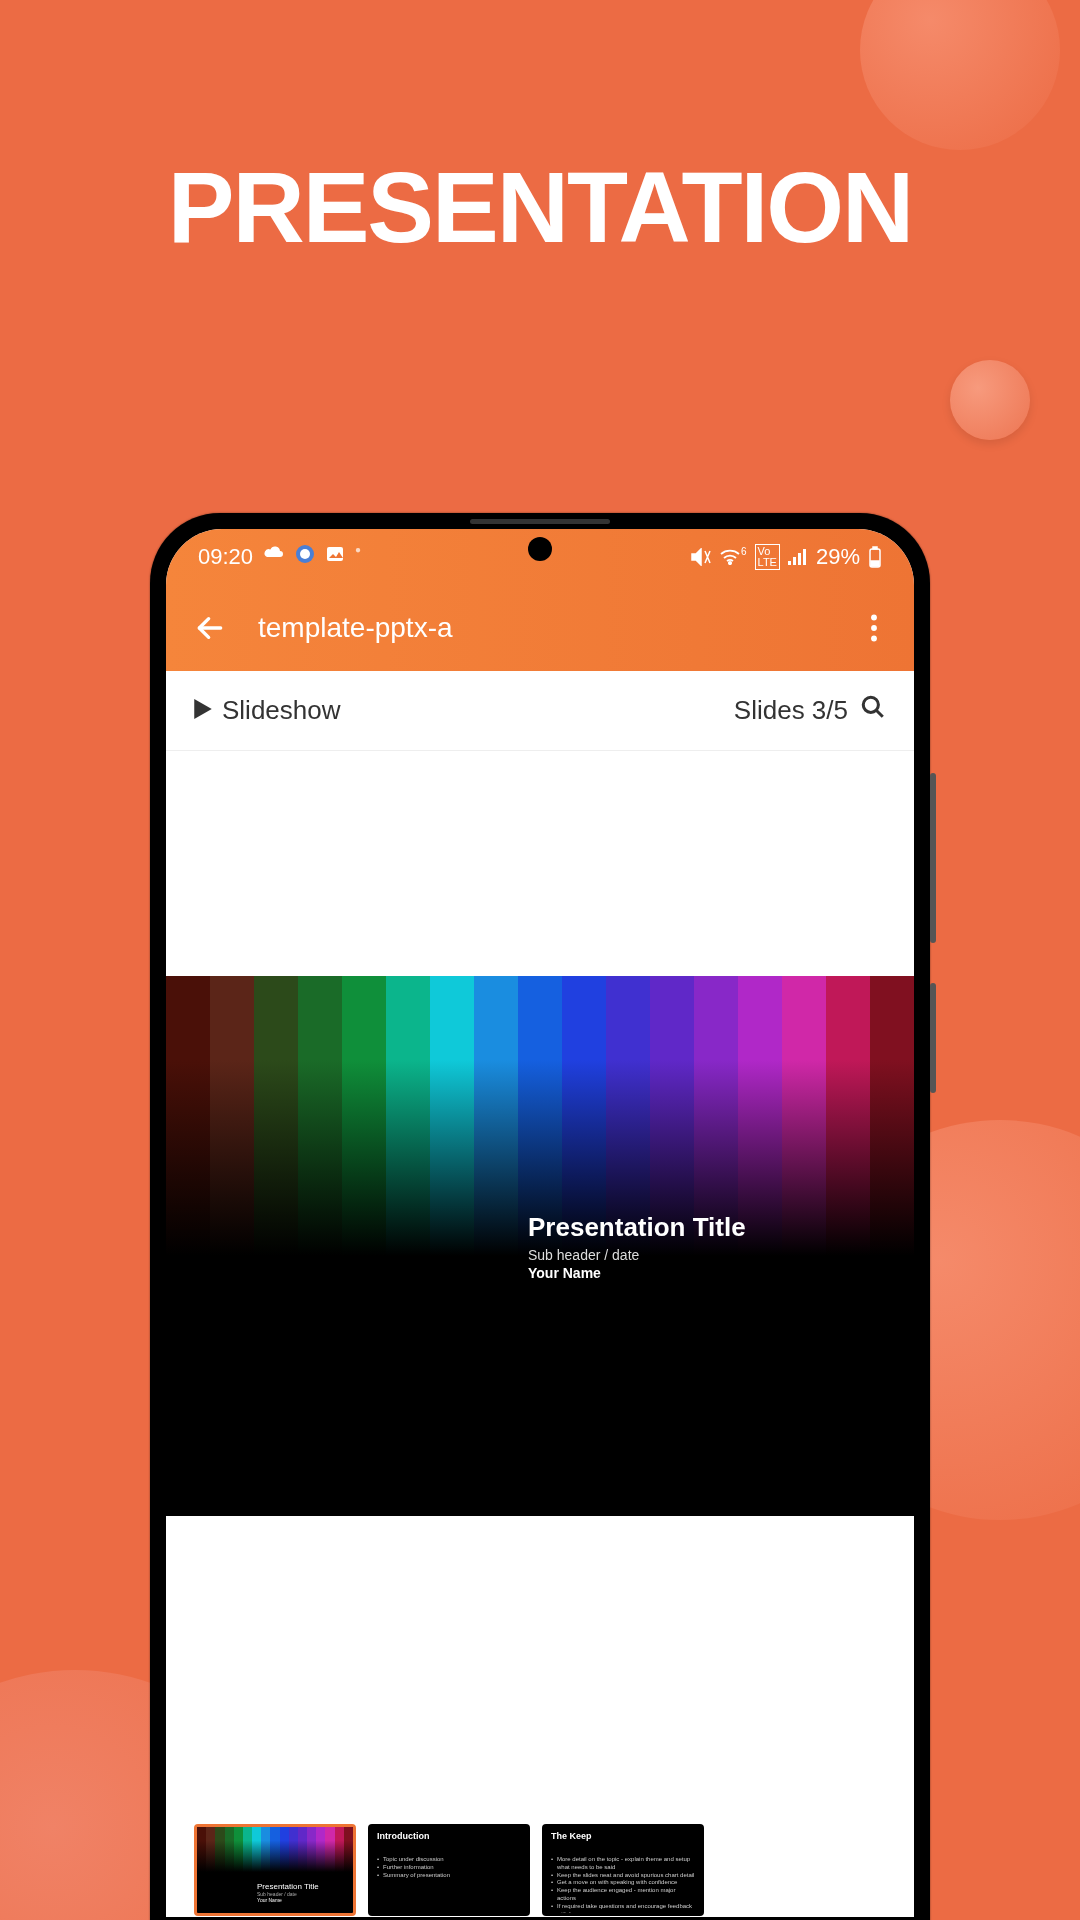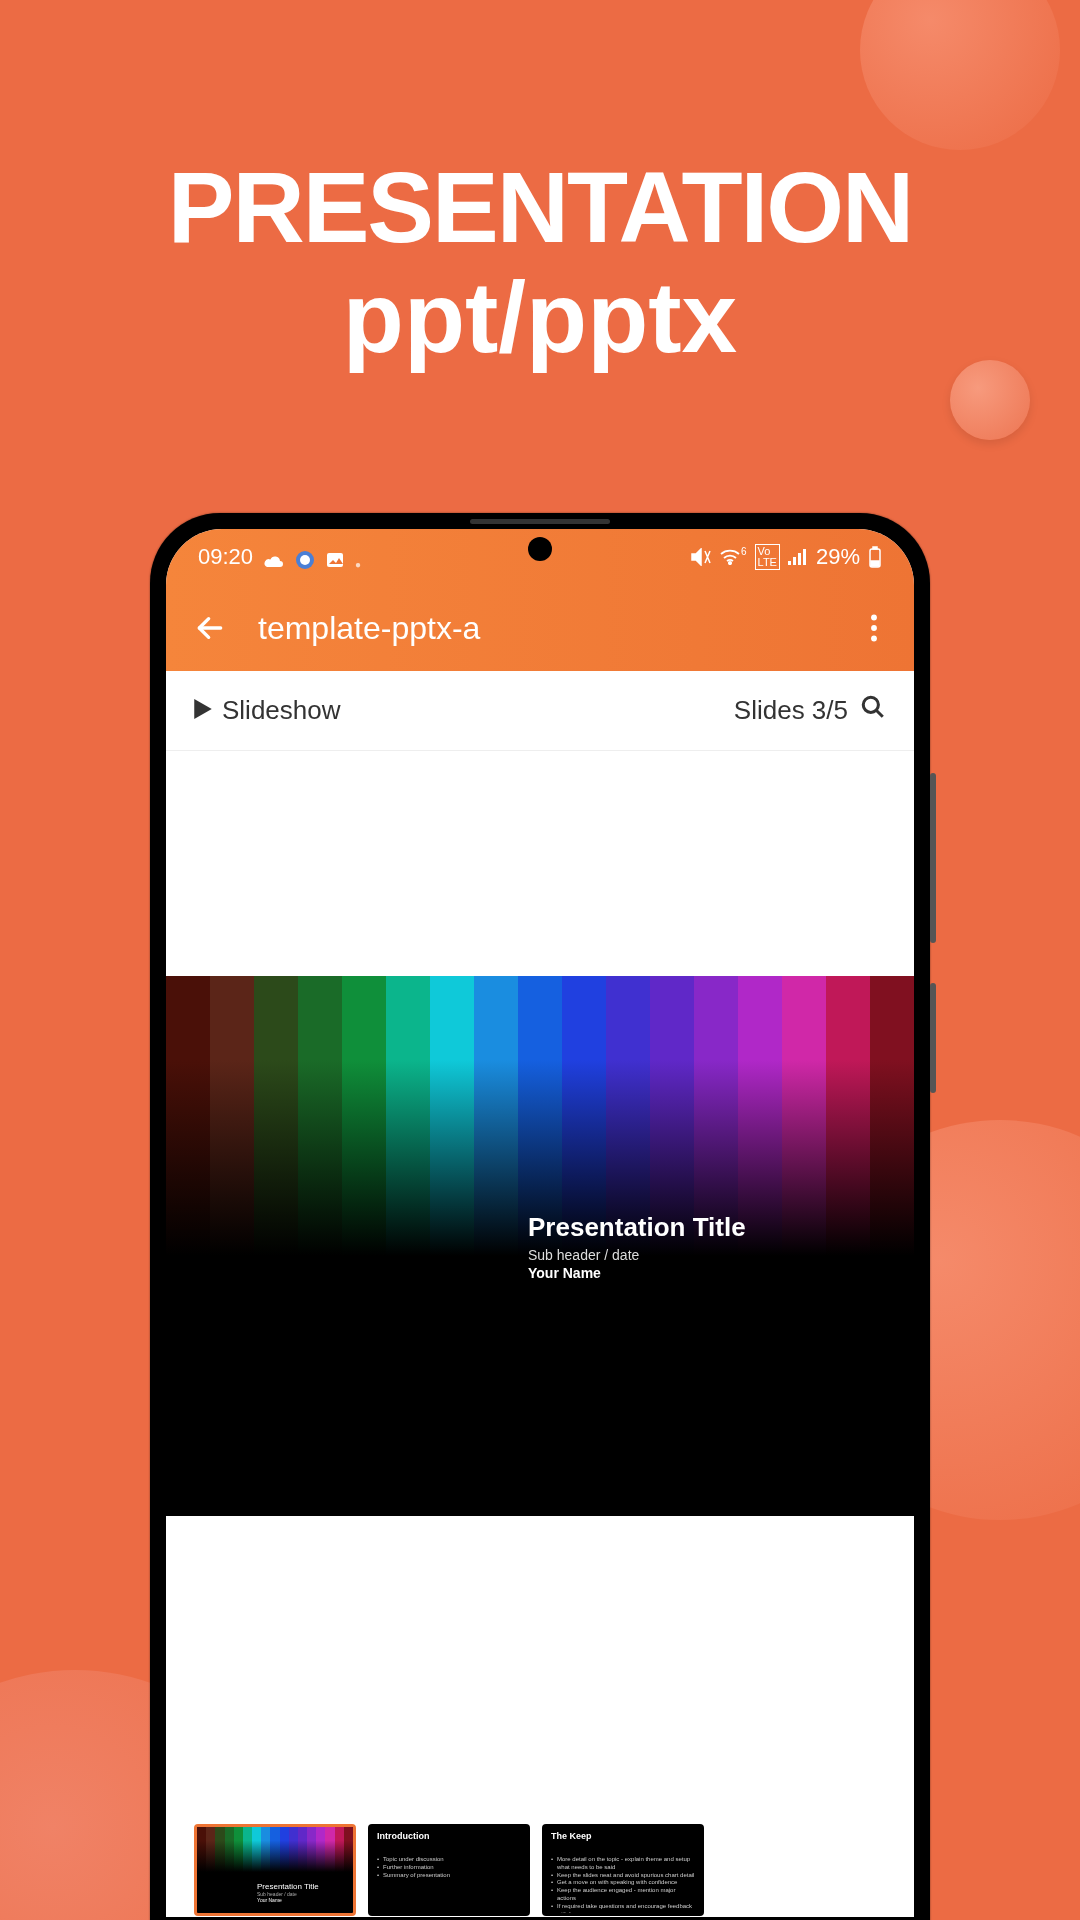--- a/index.html
+++ b/index.html
@@ -46,33 +46,33 @@
     .statusbar {
       height: 56px;
       background: linear-gradient(to right, #f5853b, #ee7434);
       display: flex;
       align-items: center;
       justify-content: space-between;
       padding: 0 32px;
       color: #fff;
       font-size: 22px;
     }
-    .sb-left { display: flex; align-items: flex-end; gap: 10px; }
+    .sb-left { display: flex; align-items: flex-start; gap: 10px; }
     .sb-right { display: flex; align-items: center; gap: 8px; }
     .sb-icon { display: inline-flex; align-items: center; }
     .appbar {
       height: 86px;
       background: linear-gradient(to right, #f5853b, #ee7434);
       display: flex;
       align-items: center;
       padding: 0 28px;
       color: #fff;
       gap: 32px;
     }
-    .appbar-title { font-size: 32px; font-weight: 400; flex: 1; }
+    .appbar-title { font-size: 28px; font-weight: 400; flex: 1; }
     .back-btn { display: flex; align-items: center; }
     .menu-btn { display: flex; align-items: center; padding: 8px; }
     .toolbar {
       height: 80px;
       background: #fff;
       display: flex;
       align-items: center;
       justify-content: space-between;
       padding: 16px 28px;
       border-bottom: 1px solid #eee;
@@ -104,21 +104,20 @@
 </head>
 <body>
 
 <div class="bg-circle-1"></div>
 <div class="bg-circle-2"></div>
 <div class="bg-circle-3"></div>
 <div class="bg-circle-4"></div>
 
 <div class="promo-text">
   <div class="promo-line1">PRESENTATION</div>
-  <div class="promo-line2">ppt/pptx</div>
 </div>
 
 <div class="phone">
   <div class="phone-btn b1"></div>
   <div class="phone-btn b2"></div>
   <div class="speaker"></div>
   <div class="camera"></div>
   <div class="screen">
     <div class="statusbar">
       <div class="sb-left">

